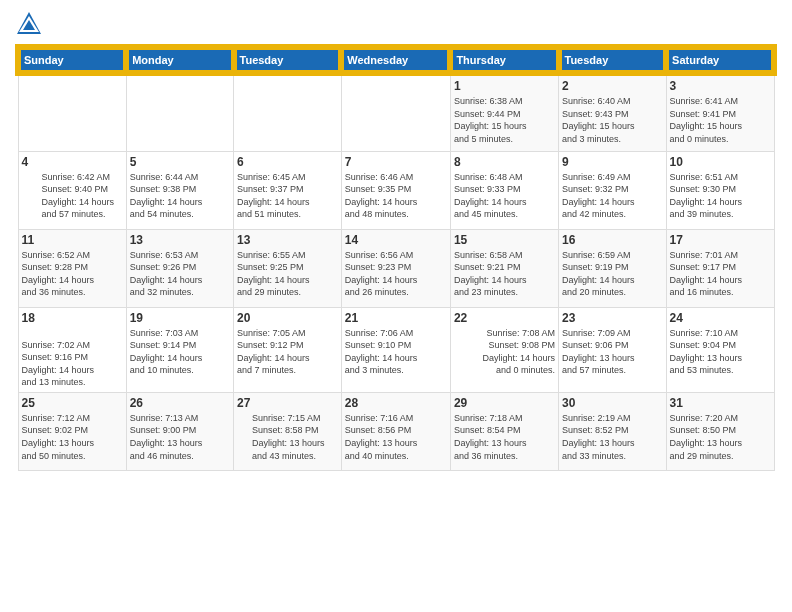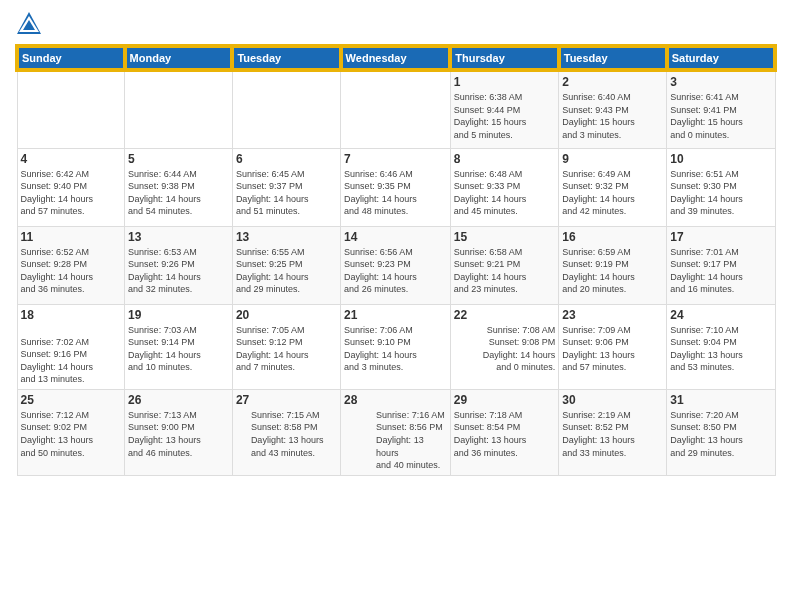--- a/index.html
+++ b/index.html
@@ -60,21 +60,21 @@
       width: 100%;
       border-collapse: collapse;
       font-size: 9.5px;
     }
     .calendar thead th {
       background-color: #1a6ab5;
       color: white;
       padding: 4px 3px;
       text-align: left;
       font-size: 11px;
-      border: 4px solid #eab308;
+      border: 6px solid #eab308;
     }
     .calendar tbody td {
       border: 1px solid #ddd;
       vertical-align: top;
       padding: 3px 3px;
       width: 113px;
       height: 78px;
       background: #fff;
     }
     .calendar tbody tr:nth-child(odd) td {
@@ -157,21 +157,21 @@
             <span class="day-number">3</span>
             <div class="day-info" style="white-space: pre-line;">Sunrise: 6:41 AM
 Sunset: 9:41 PM
 Daylight: 15 hours
 and 0 minutes.</div>
           </td>
         </tr>
         <tr>
           <td>
             <span class="day-number">4</span>
-            <div class="day-info" style="white-space: pre-line;">Sunrise: 6:42 AM
+            <div class="day-info" style="white-space: pre-line; margin-left: 20px;">Sunrise: 6:42 AM
 Sunset: 9:40 PM
 Daylight: 14 hours
 and 57 minutes.</div>
           </td>
           <td>
             <span class="day-number">5</span>
             <div class="day-info" style="white-space: pre-line;">Sunrise: 6:44 AM
 Sunset: 9:38 PM
 Daylight: 14 hours
 and 54 minutes.</div>
@@ -331,21 +331,21 @@
           </td>
           <td>
             <span class="day-number">27</span>
             <div class="day-info" style="white-space: pre-line; margin-left: 15px;">Sunrise: 7:15 AM
 Sunset: 8:58 PM
 Daylight: 13 hours
 and 43 minutes.</div>
           </td>
           <td>
             <span class="day-number">28</span>
-            <div class="day-info" style="white-space: pre-line; margin-left: 32px;">Sunrise: 7:16 AM
+            <div class="day-info" style="white-space: pre-line;">Sunrise: 7:16 AM
 Sunset: 8:56 PM
 Daylight: 13 hours
 and 40 minutes.</div>
           </td>
           <td>
             <span class="day-number">29</span>
             <div class="day-info" style="white-space: pre-line;">Sunrise: 7:18 AM
 Sunset: 8:54 PM
 Daylight: 13 hours
 and 36 minutes.</div>

